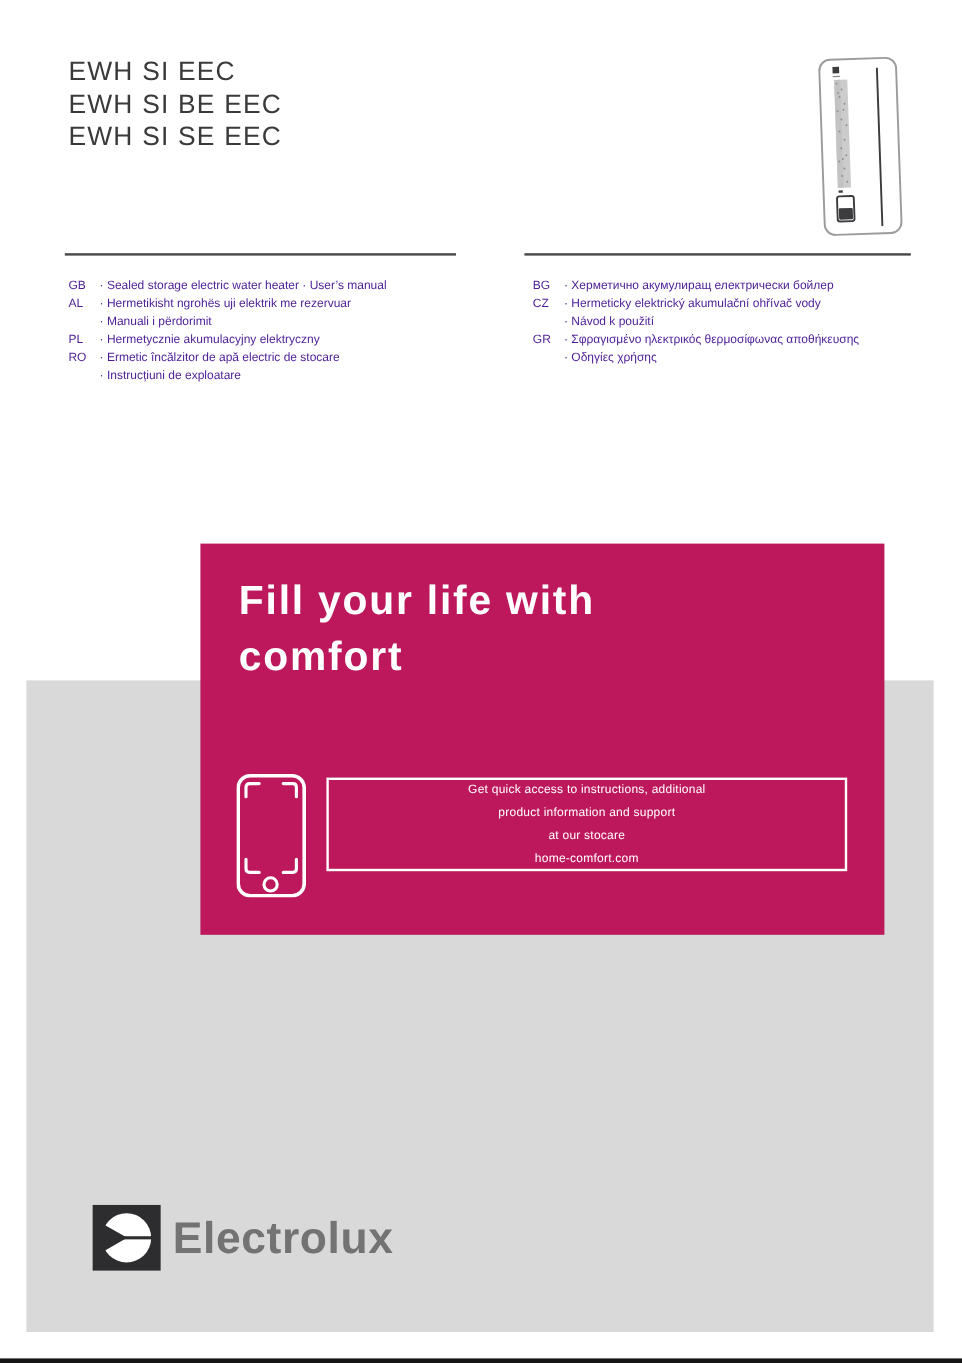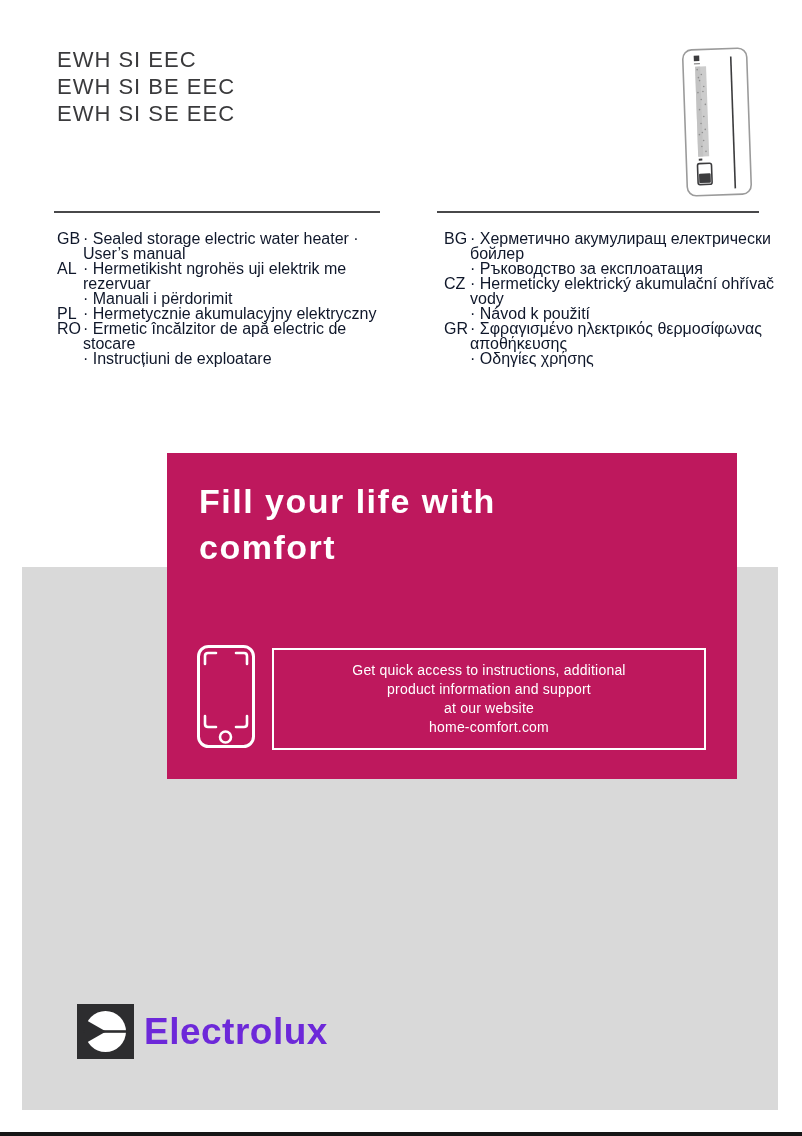--- a/index.html
+++ b/index.html
@@ -12,44 +12,44 @@
 
   
   .heater{position:absolute;left:678px;top:44px;}
 
   
   .divider{position:absolute;top:211px;height:2px;background:#48484a;}
   .divider.dleft{left:54px;width:326px;}
   .divider.dright{left:437px;width:322px;}
 
   
-  .langs{position:absolute;top:231px;font-size:16px;line-height:15px;color:#0f172a;}
+  .langs{position:absolute;top:231px;font-size:10px;line-height:15px;color:#4c1d95;}
   .langs.lleft{left:57px;width:340px;}
   .langs.lright{left:444px;width:348px;}
   .lang-row{display:flex;}
   .lang-code{width:26px;flex:none;}
   .lang-lines{flex:1;}
 
   
   .gray-panel{position:absolute;left:22px;top:567px;width:756px;height:543px;background:#d9d9d9;}
 
   
   .banner{position:absolute;left:167px;top:453px;width:570px;height:326px;background:#be185d;}
   .banner-heading{position:absolute;left:32px;top:25px;color:#ffffff;font-size:34px;
                   font-weight:700;line-height:46px;letter-spacing:1.5px;}
   .phone-icon{position:absolute;left:30px;top:192px;}
-  .info-box{position:absolute;left:105px;top:195px;width:434px;height:102px;
+  .info-box{position:absolute;left:105px;top:195px;width:434px;height:78px;
             border:2px solid #ffffff;box-sizing:border-box;color:#ffffff;
             display:flex;flex-direction:column;justify-content:center;
-            text-align:center;font-size:14px;line-height:19px;letter-spacing:0.2px;}
+            text-align:center;font-size:10px;line-height:19px;letter-spacing:0.2px;}
   .info-box .site{font-weight:400;}
 
   
   .logo{position:absolute;left:77px;top:1004px;display:flex;align-items:center;gap:10px;}
-  .logo-text{font-size:37px;font-weight:600;color:#6d28d9;letter-spacing:0.5px;}
+  .logo-text{font-size:37px;font-weight:600;color:#737373;letter-spacing:0.5px;}
 
   
   .footer-bar{position:absolute;left:0;top:1132px;width:802px;height:4px;background:#161616;}
 </style>
 </head>
 <body>
 
 <div class="page">
 
   <div class="models">
@@ -124,21 +124,20 @@
         <div>· Instrucțiuni de exploatare</div>
       </div>
     </div>
   </div>
 
   <div class="langs lright">
     <div class="lang-row">
       <span class="lang-code">BG</span>
       <div class="lang-lines">
         <div>· Херметично акумулиращ електрически бойлер</div>
-        <div>· Ръководство за експлоатация</div>
       </div>
     </div>
     <div class="lang-row">
       <span class="lang-code">CZ</span>
       <div class="lang-lines">
         <div>· Hermeticky elektrický akumulační ohřívač vody</div>
         <div>· Návod k použití</div>
       </div>
     </div>
     <div class="lang-row">
@@ -167,21 +166,21 @@
           <path d="M8,71 V79 Q8,82 11,82 H19"></path>
           <path d="M39,82 H47 Q50,82 50,79 V71"></path>
           <circle cx="28.5" cy="92" r="5.5"></circle>
         </g>
       </svg>
     </div>
 
     <div class="info-box">
       <div>Get quick access to instructions, additional</div>
       <div>product information and support</div>
-      <div>at our website</div>
+      <div>at our stocare</div>
       <div class="site">home-comfort.com</div>
     </div>
   </div>
 
   <div class="logo">
     <svg width="57" height="55" viewBox="0 0 57 55">
       <rect x="0" y="0" width="57" height="55" fill="#2d2d2f"></rect>
       <circle cx="28.5" cy="27.5" r="20.5" fill="#ffffff"></circle>
       <rect x="6" y="26.2" width="45" height="2.6" fill="#2d2d2f"></rect>
       <polygon points="8,15.5 8,39.5 29,27.5" fill="#2d2d2f"></polygon>

